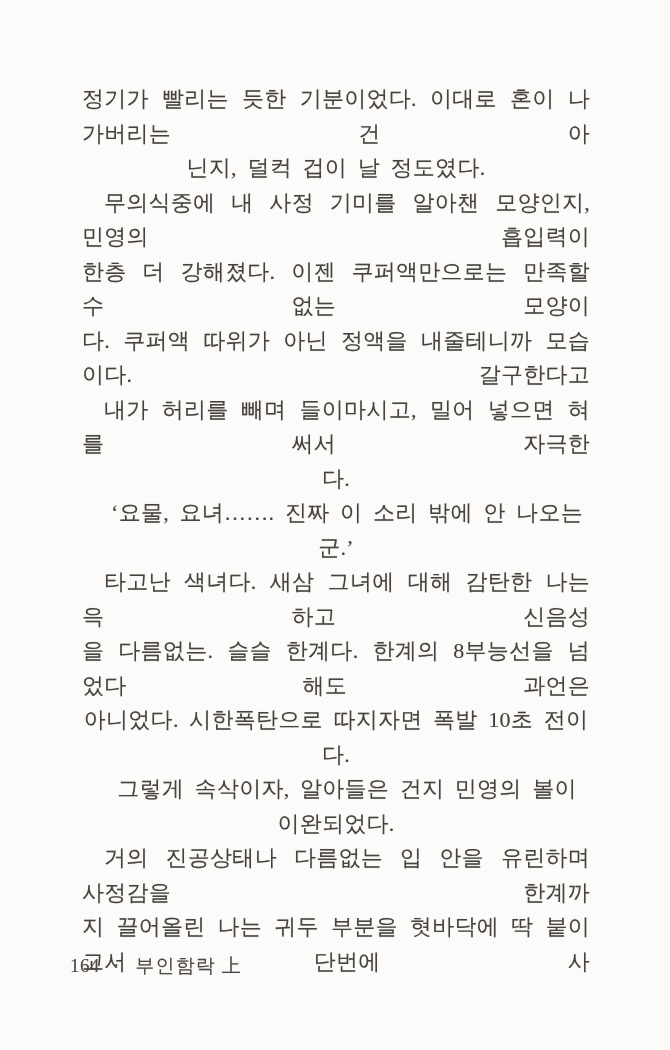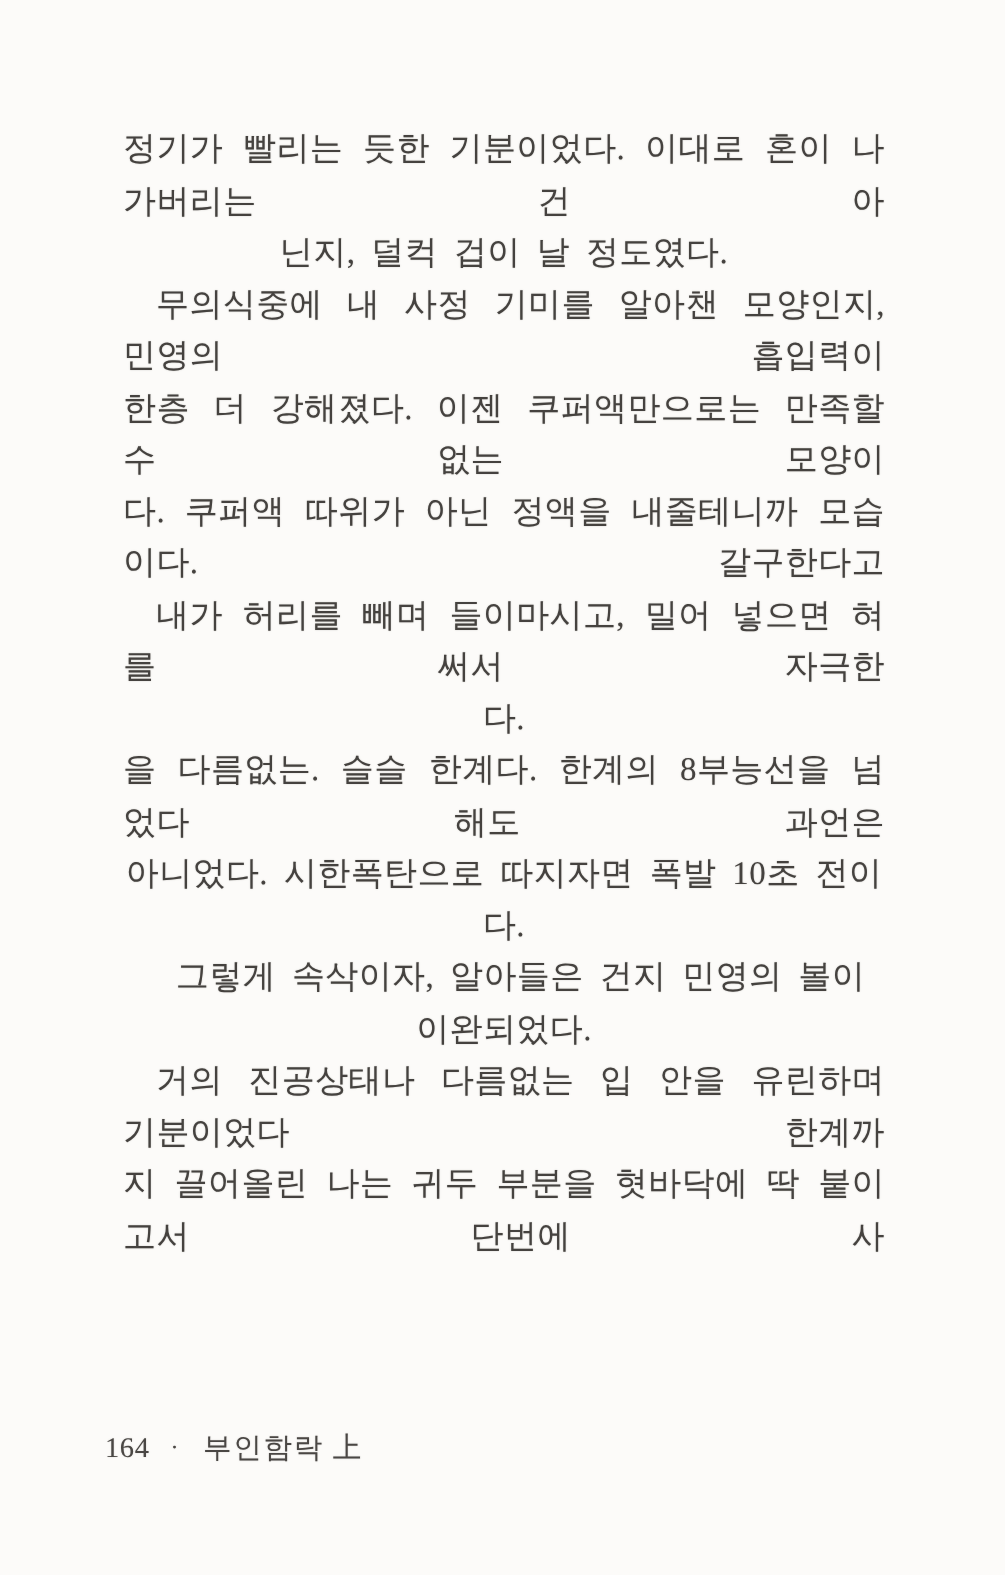--- a/index.html
+++ b/index.html
@@ -70,24 +70,26 @@
 <div class="page">
 
   <div class="text-block">
     <div class="ln j">정기가 빨리는 듯한 기분이었다. 이대로 혼이 나가버리는 건 아</div>
     <div class="ln">닌지, 덜컥 겁이 날 정도였다.</div>
     <div class="ln in j">무의식중에 내 사정 기미를 알아챈 모양인지, 민영의 흡입력이</div>
     <div class="ln j">한층 더 강해졌다. 이젠 쿠퍼액만으로는 만족할 수 없는 모양이</div>
     <div class="ln j">다. 쿠퍼액 따위가 아닌 정액을 내줄테니까 모습이다. 갈구한다고</div>
     <div class="ln in j">내가 허리를 빼며 들이마시고, 밀어 넣으면 혀를 써서 자극한</div>
     <div class="ln">다.</div>
+    <div class="ln in">‘요물, 요녀……. 진짜 이 소리 밖에 안 나오는군.’</div>
+    <div class="ln in j">타고난 색녀다. 새삼 그녀에 대해 감탄한 나는 윽 하고 신음성</div>
     <div class="ln j">을 다름없는. 슬슬 한계다. 한계의 8부능선을 넘었다 해도 과언은</div>
     <div class="ln">아니었다. 시한폭탄으로 따지자면 폭발 10초 전이다.</div>
     <div class="ln in">그렇게 속삭이자, 알아들은 건지 민영의 볼이 이완되었다.</div>
-    <div class="ln in j">거의 진공상태나 다름없는 입 안을 유린하며 기분이었다 한계까</div>
+    <div class="ln in j">거의 진공상태나 다름없는 입 안을 유린하며 사정감을 한계까</div>
     <div class="ln j">지 끌어올린 나는 귀두 부분을 혓바닥에 딱 붙이고서 단번에 사</div>
 
   </div>
 
   <div class="footer">
     <span class="num">164</span><span class="sep">·</span><span class="title">부인함락 上</span>
   </div>
 
 </div>
 

